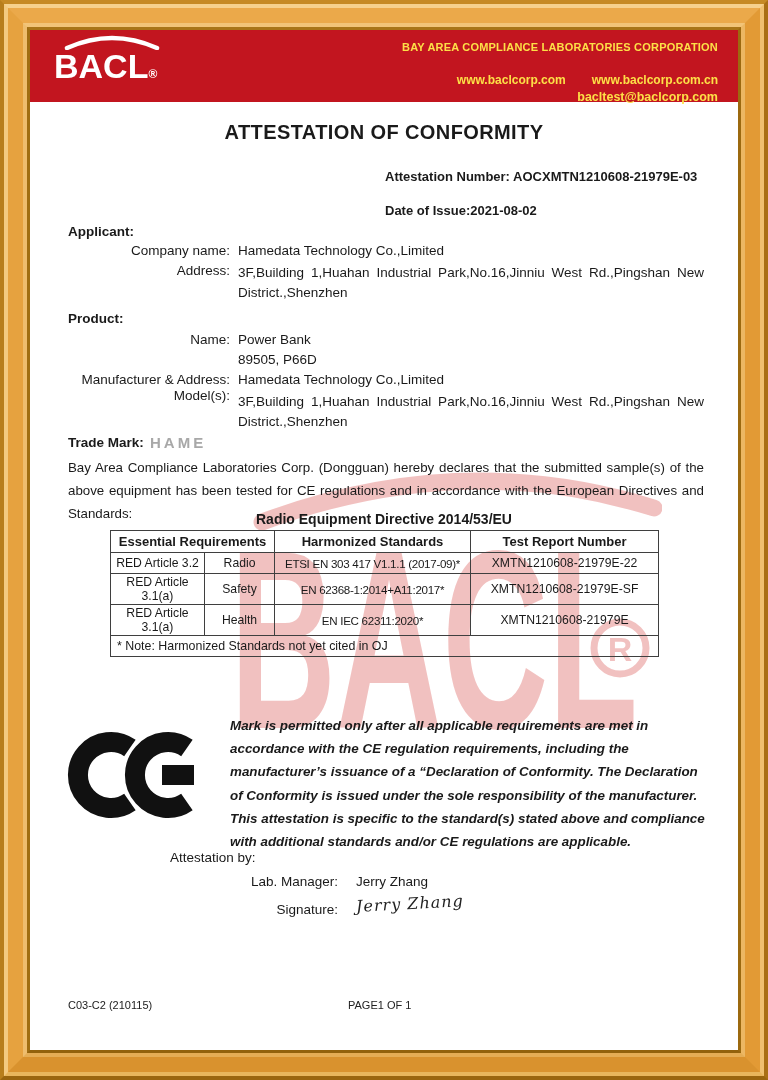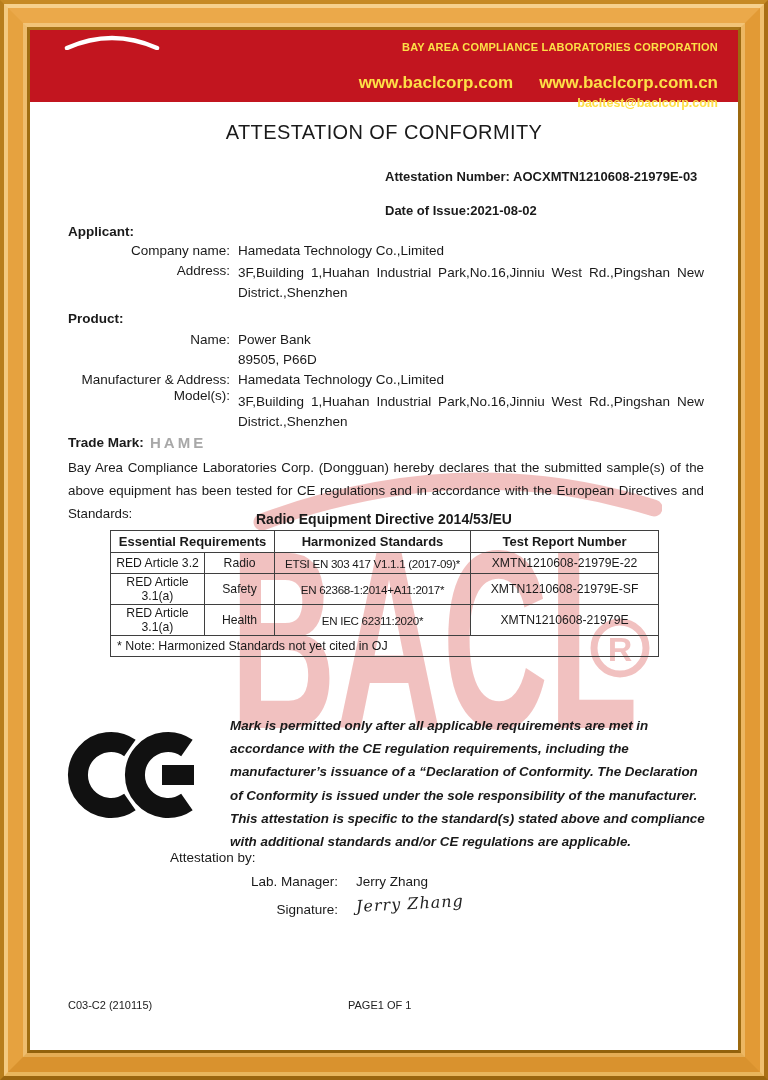--- a/index.html
+++ b/index.html
@@ -22,25 +22,25 @@
   .wm { left:192px; top:430px; z-index:0; }
 
   
   .banner { left:0; top:0; width:708px; height:72px; background:#c2151f; }
   .logo-wrap { position:absolute; left:24px; top:5px; width:122px; text-align:left; color:#fff; }
   .logo-arc { display:block; margin-left:6px; }
   .logo-text { font-size:34px; font-weight:bold; line-height:0.95; letter-spacing:0; }
   .reg-sup { font-size:12px; font-weight:bold; }
   .banner-right { position:absolute; right:20px; top:11px; text-align:right; color:#fde047; font-weight:bold; }
   .br1 { font-size:11px; margin-bottom:4px; letter-spacing:0.2px; }
-  .br2 { font-size:17px; margin-bottom:3px;margin-top:20px; }
+  .br2 { font-size:12px; margin-bottom:3px;margin-top:20px; }
   .br2 .w2 { margin-left:26px; }
   .br3 { font-size:12.5px; }
 
-  .doc-title { left:0; top:91px; width:708px; text-align:center; font-size:20px; font-weight:normal; letter-spacing:0.4px; }
+  .doc-title { left:0; top:91px; width:708px; text-align:center; font-size:20px; font-weight:bold; letter-spacing:0.4px; }
   .meta-line { font-size:13px; font-weight:bold; }
 
   .sec-heading { font-weight:bold; font-size:13.5px; }
   .lbl { width:162px; text-align:right; font-size:13.5px; }
   .val { left:208px; font-size:13.5px; }
   .val-wrap { width:466px; text-align:justify; line-height:20px; }
 
   .hame { color:#a8a8a8; font-weight:bold; font-size:15px; letter-spacing:3px; }
 
   .declaration { left:38px; top:426px; width:636px; text-align:justify; font-size:13.3px; line-height:23px; }
@@ -82,20 +82,21 @@
       <circle cx="398" cy="188" r="26" fill="none" stroke-width="7"></circle>
       <text x="398" y="201" font-size="34" font-weight="bold" text-anchor="middle" stroke="none">R</text>
     </g>
   </svg>
 
   <div class="abs banner">
     <div class="logo-wrap">
       <svg class="logo-arc" width="104" height="15" viewBox="0 0 104 15">
         <path d="M7 13 Q 52 -7 97 13" stroke="#ffffff" stroke-width="4.5" fill="none" stroke-linecap="round"></path>
       </svg>
+      <div class="logo-text"><span>BACL</span><span class="reg-sup">®</span></div>
     </div>
     <div class="banner-right">
       <div class="br1">BAY AREA COMPLIANCE LABORATORIES CORPORATION</div>
       <div class="br2"><span>www.baclcorp.com</span><span class="w2">www.baclcorp.com.cn</span></div>
       <div class="br3">bacltest@baclcorp.com</div>
     </div>
   </div>
 
   <div class="abs doc-title">ATTESTATION OF CONFORMITY</div>
   <div class="abs meta-line" style="left:355px; top:139px;">Attestation Number: AOCXMTN1210608-21979E-03</div>

